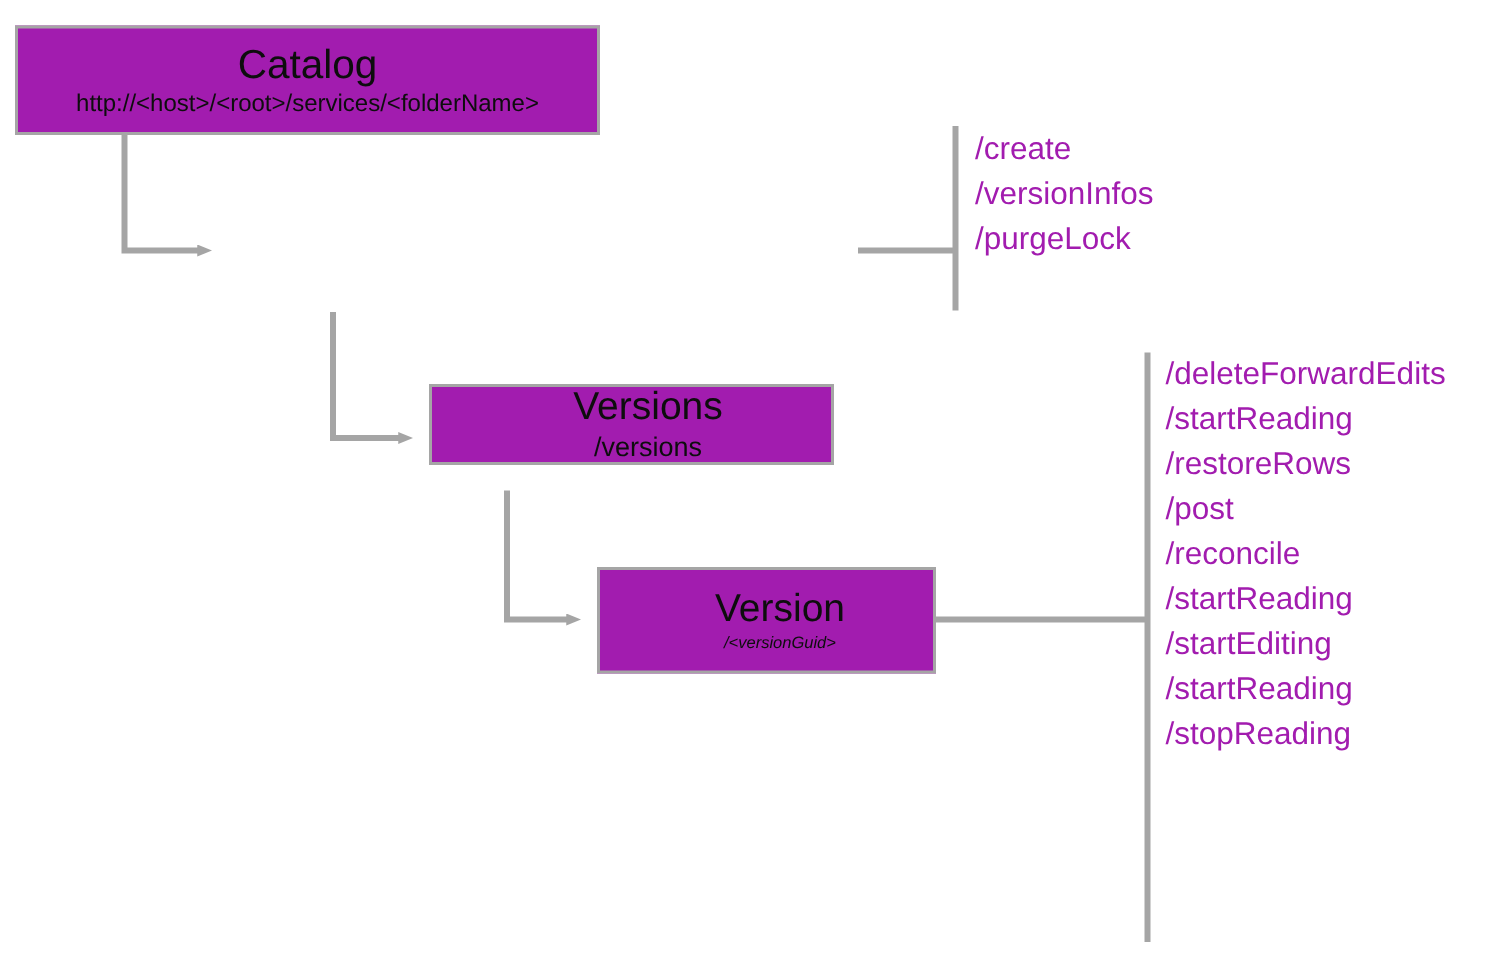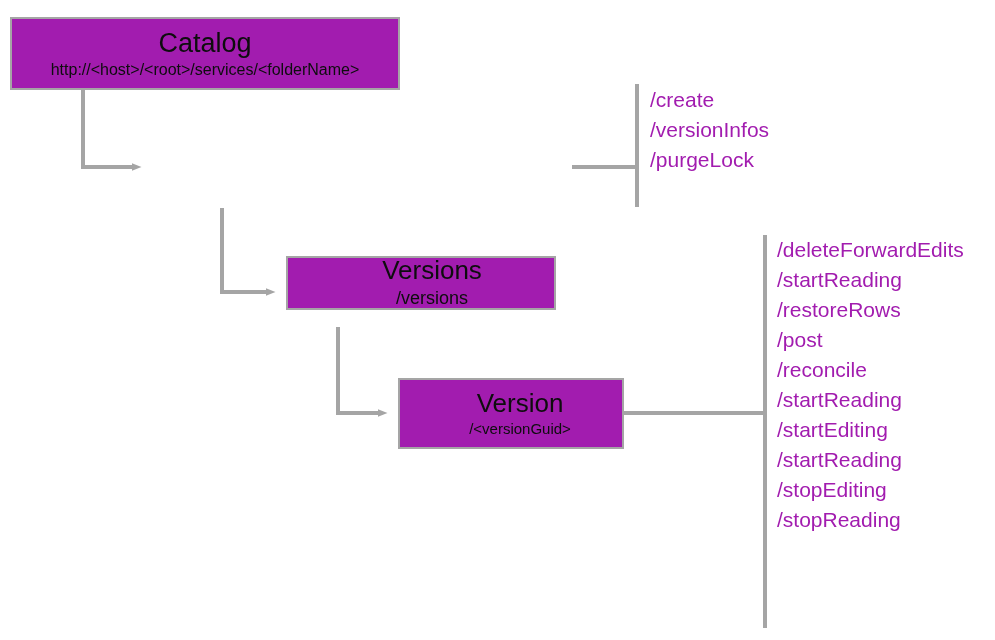--- a/index.html
+++ b/index.html
@@ -62,21 +62,21 @@
   #node-vms      { left: 152px; top: 127px; width: 420px; height: 81px; }
   #node-vms .title { font-size: 27px; }
   #node-vms .subtitle { font-size: 15px; }
 
   #node-versions { left: 286px; top: 256px; width: 270px; height: 54px; }
   #node-versions .title { font-size: 26px; padding-left: 22px; }
   #node-versions .subtitle { font-size: 18px; padding-left: 22px; }
 
   #node-version  { left: 398px; top: 378px; width: 226px; height: 71px; text-align: right; }
   #node-version .title { font-size: 26px; padding-left: 18px; }
-  #node-version .subtitle { font-size: 15px; padding-left: 18px; }
+  #node-version .subtitle { font-size: 11px; padding-left: 18px; font-style: italic; }
 
   
   .endpoint-list {
     position: absolute;
     color: #808080;
     font-size: 21px;
     line-height: 30px;
     white-space: nowrap;
   }
   #list-service   { left: 650px; top: 85px; }
@@ -132,17 +132,16 @@
 
   <div class="endpoint-list" id="list-version">
     <div class="endpoint-item">/deleteForwardEdits</div>
     <div class="endpoint-item">/startReading</div>
     <div class="endpoint-item">/restoreRows</div>
     <div class="endpoint-item">/post</div>
     <div class="endpoint-item">/reconcile</div>
     <div class="endpoint-item">/startReading</div>
     <div class="endpoint-item">/startEditing</div>
     <div class="endpoint-item">/startReading</div>
-    <div class="endpoint-item">/stopEditing</div>
     <div class="endpoint-item">/stopReading</div>
   </div>
 
 </div>
 
 </body></html>

